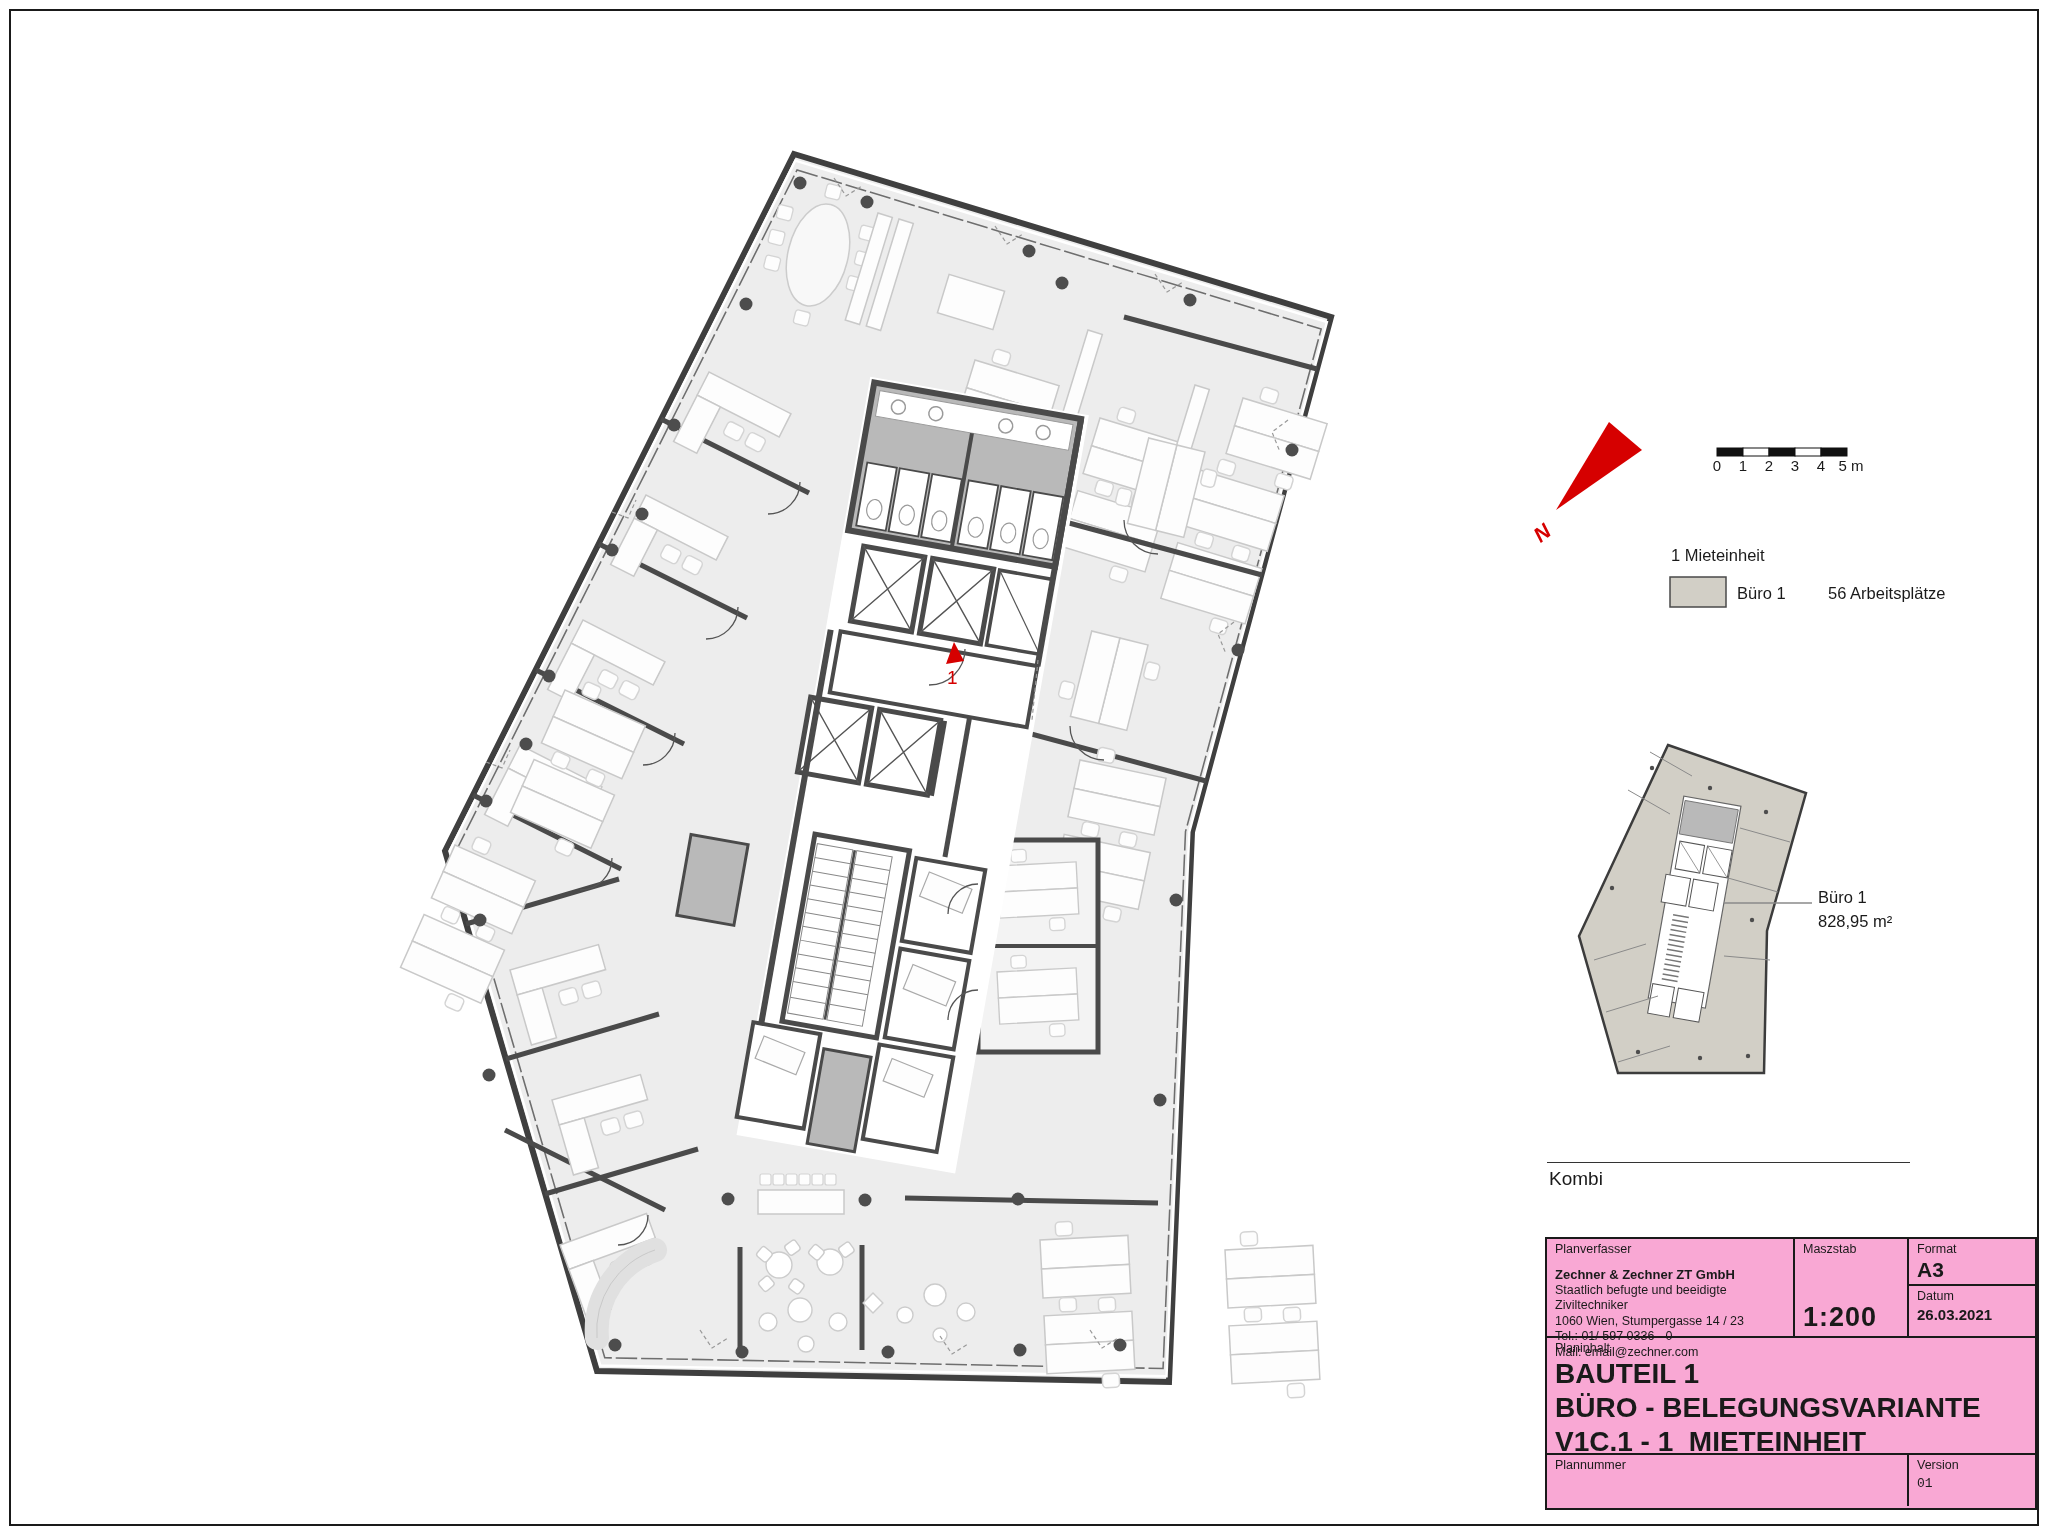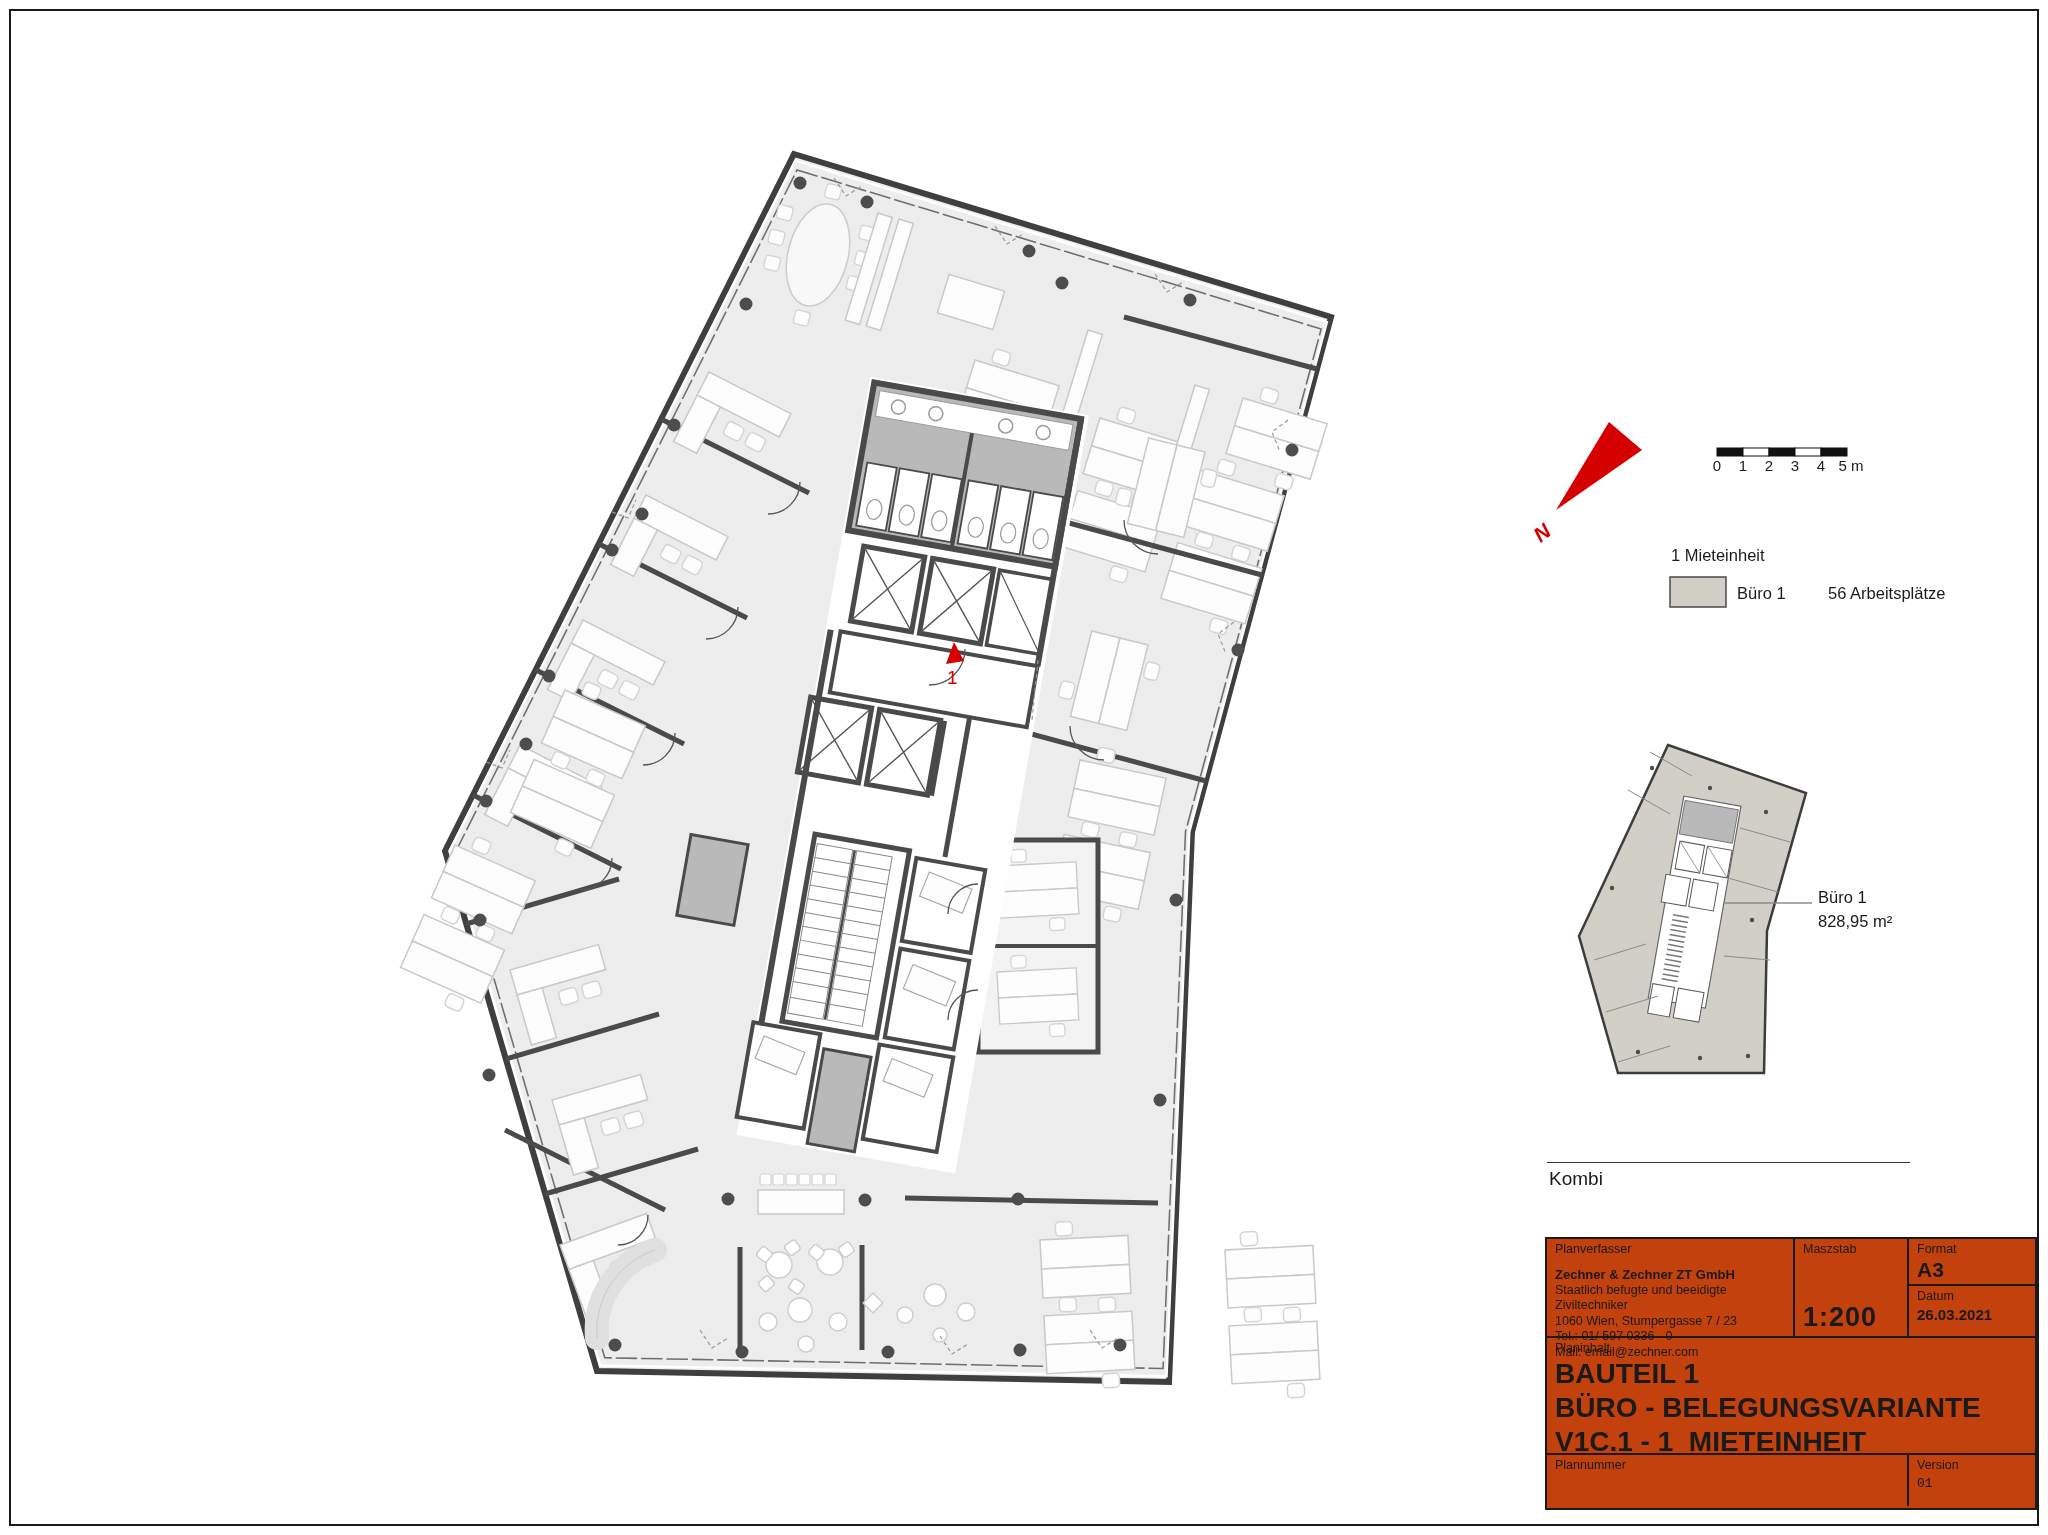--- a/index.html
+++ b/index.html
@@ -5,21 +5,21 @@
   html,body { margin:0; padding:0; background:#fff; }
   .page { position:relative; width:2048px; height:1535px; background:#ffffff;
           font-family:"Liberation Sans", sans-serif; color:#1a1a1a; overflow:hidden; }
   .page-border { position:absolute; left:9px; top:9px; right:9px; bottom:9px;
                  border:2px solid #1a1a1a; pointer-events:none; }
   svg .t { font-family:"Liberation Sans", sans-serif; fill:#1a1a1a; }
   svg .red-t { font-family:"Liberation Sans", sans-serif; }
 
   
   .titleblock { position:absolute; left:1545px; top:1237px; width:492px; height:273px;
-                box-sizing:border-box; border:2px solid #1a1a1a; background:#c2410c; }
+                box-sizing:border-box; border:2px solid #1a1a1a; background:#f9a8d4; }
   .tb-row1 { display:flex; height:97px; border-bottom:2px solid #1a1a1a; }
   .tb-cell { box-sizing:border-box; }
   .tb-planverfasser { width:248px; border-right:2px solid #1a1a1a; padding:3px 8px; }
   .tb-maszstab { width:114px; border-right:2px solid #1a1a1a; padding:3px 8px; }
   .tb-fd { flex:1; display:flex; flex-direction:column; }
   .tb-format { height:47px; border-bottom:2px solid #1a1a1a; padding:3px 8px; box-sizing:border-box; }
   .tb-datum  { flex:1; padding:3px 8px; }
   .tb-label { font-size:12.5px; line-height:15px; }
   .tb-company { font-size:13px; font-weight:bold; line-height:15.5px; margin-top:10px;}
   .tb-line { font-size:12.5px; line-height:15.5px; }
@@ -389,21 +389,21 @@
 
   <div class="kombi-line"></div>
   <div class="kombi">Kombi</div>
 
   <div class="titleblock">
     <div class="tb-row1">
       <div class="tb-cell tb-planverfasser">
         <div class="tb-label">Planverfasser</div>
         <div class="tb-company">Zechner &amp; Zechner ZT GmbH</div>
         <div class="tb-line">Staatlich befugte und beeidigte Ziviltechniker</div>
-        <div class="tb-line">1060 Wien, Stumpergasse 7 / 23</div>
+        <div class="tb-line">1060 Wien, Stumpergasse 14 / 23</div>
         <div class="tb-line">Tel.: 01/ 597 0336 - 0</div>
         <div class="tb-line">Mail: email@zechner.com</div>
       </div>
       <div class="tb-cell tb-maszstab">
         <div class="tb-label">Maszstab</div>
         <div class="tb-scale-value">1:200</div>
       </div>
       <div class="tb-cell tb-fd">
         <div class="tb-format">
           <div class="tb-label">Format</div>

